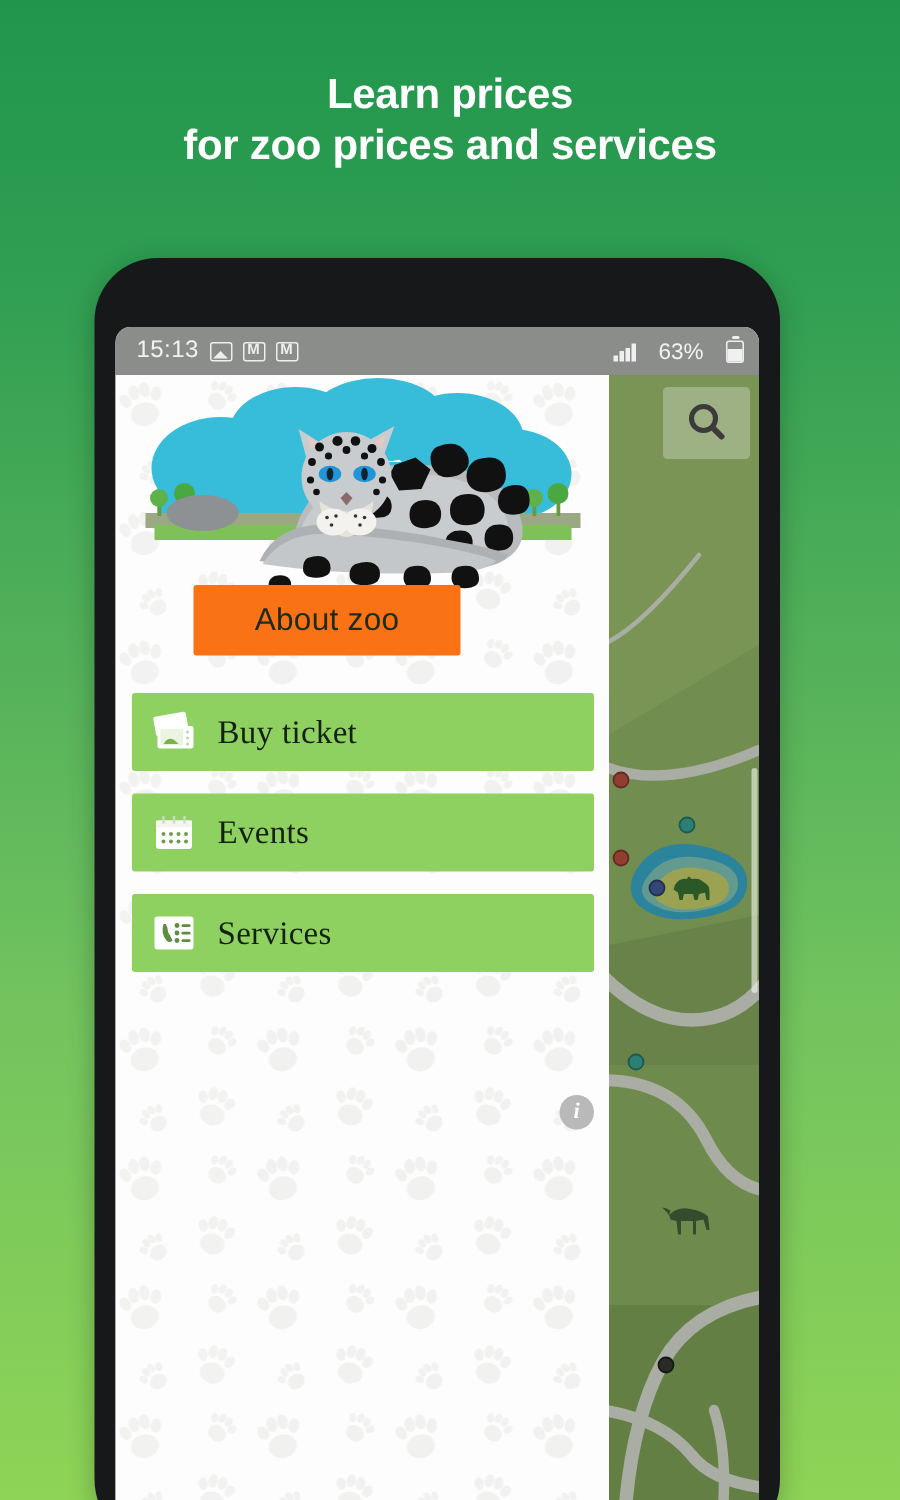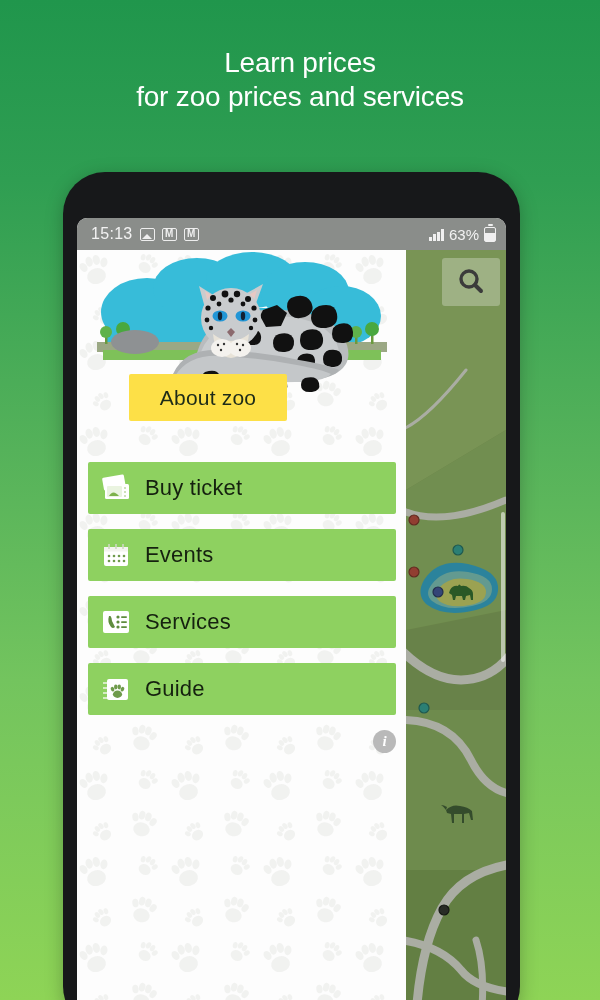--- a/index.html
+++ b/index.html
@@ -7,21 +7,21 @@
   body {
     font-family:"Liberation Sans", sans-serif;
     background:linear-gradient(to bottom,#20964c 0%,#2f9e52 18%,#55b25a 45%,#73c45e 68%,#8ed456 100%);
     position:relative;
   }
 
   
   .headline {
     position:absolute; left:0; top:46px; width:600px;
     text-align:center; color:#ffffff;
-    font-size:28px; font-weight:normal; line-height:1.22;
+    font-size:28px; font-weight:bold; line-height:1.22;
     letter-spacing:-0.2px;
   }
   .headline .line { display:block; }
 
   
   .phone {
     position:absolute; left:63px; top:172px;
     width:457px; height:860px;
     background:#17181a;
     border-radius:42px 42px 46px 46px;
@@ -37,21 +37,21 @@
   
   .statusbar {
     position:relative; height:32px; width:100%;
     background:#8a8d8a; color:#f2f2f2;
     display:flex; align-items:center;
     padding:0 10px 0 14px; font-size:15px;
     border-radius:8px 8px 0 0;
   }
   .sb-left { display:flex; align-items:center; gap:7px; }
   .sb-time { font-size:16px; letter-spacing:0.3px; }
-  .sb-right { margin-left:auto; display:flex; align-items:center; gap:5px; font-size:15px; }
+  .sb-right { margin-left:auto; display:flex; align-items:center; gap:15px; font-size:15px; }
   .ic-img { width:15px; height:13px; border:1.8px solid #eee; border-radius:2px; position:relative; }
   .ic-img::after{ content:""; position:absolute; left:1px; bottom:1px; width:0;height:0;
     border-left:5px solid transparent;border-right:5px solid transparent;border-bottom:5px solid #eee;}
   .ic-mail { width:15px; height:13px; border:1.8px solid #eee; border-radius:2px; position:relative; }
   .ic-mail::after{ content:"M"; position:absolute; left:50%; top:50%; transform:translate(-50%,-52%);
     font-size:10px; font-weight:bold; color:#eee; line-height:1;}
   .ic-signal { display:flex; align-items:flex-end; gap:1.5px; height:13px; }
   .ic-signal i { width:2.5px; background:#f0f0f0; display:block; }
   .ic-signal i:nth-child(1){height:4px;} .ic-signal i:nth-child(2){height:6.5px;}
   .ic-signal i:nth-child(3){height:9px;} .ic-signal i:nth-child(4){height:12px;}
@@ -65,35 +65,35 @@
     position:relative; width:329px; height:100%;
     background:#fdfdfd; overflow:hidden;
   }
   .pawbg { position:absolute; inset:0; opacity:0.55; }
 
   
   .hero { position:relative; width:100%; height:150px; }
   .hero svg { display:block; width:100%; height:100%; }
 
   .about-btn {
-    position:absolute; left:52px; top:124px; width:158px; height:47px;
-    background:#fde047; border-radius:2px;
+    position:absolute; left:52px; top:140px; width:178px; height:47px;
+    background:#f97316; border-radius:2px;
     display:flex; align-items:center; justify-content:center;
     color:#1d2b18; font-size:21px; letter-spacing:0.2px;
   }
 
   .menu { position:absolute; left:11px; top:212px; width:308px; }
   .menu-btn {
     position:relative; height:52px; margin-bottom:15px;
     background:#8ed160; border-radius:2px;
     display:flex; align-items:center; padding-left:11px;
   }
   .menu-icon { width:34px; height:30px; flex:0 0 34px; margin-right:12px; }
   .menu-icon svg { display:block; width:100%; height:100%; }
-  .menu-label { font-size:22px; color:#15210f; letter-spacing:0.2px; }
+  .menu-label { font-size:22px; color:#15210f; letter-spacing:0.2px;font-family:Liberation Serif, serif; }
 
   .info-badge {
     position:absolute; left:296px; top:480px;
     width:23px; height:23px; border-radius:50%;
     background:#b9b9b9; color:#fff;
     display:flex; align-items:center; justify-content:center;
     font-size:15px; font-style:italic; font-weight:bold; font-family:"Liberation Serif",serif;
   }
 
   
@@ -321,41 +321,20 @@
                   <circle cx="19" cy="15" r="1.6"></circle>
                     <rect x="22" y="14.2" width="6" height="1.8" rx="0.9"></rect>
                   <circle cx="19" cy="20" r="1.6"></circle>
                     <rect x="22" y="19.2" width="6" height="1.8" rx="0.9"></rect>
                 </g>
               </svg>
             </span>
             <span class="menu-label">Services</span>
           </div>
 
-          <div class="menu-btn">
-            <span class="menu-icon">
-              <svg viewBox="0 0 34 30">
-                <g stroke="#e8f3dc" stroke-width="1.6" fill="none">
-                  <path d="M4 9 h5"></path>
-                    <path d="M4 14 h5"></path>
-                    <path d="M4 19 h5"></path>
-                    <path d="M4 24 h5"></path>
-                </g>
-                <rect x="8" y="5" width="21" height="21" rx="2" fill="#fff"></rect>
-                <g fill="#6f9b4c" transform="translate(18.5,17.5) scale(0.92)">
-                  <ellipse cx="0" cy="3" rx="5" ry="4"></ellipse>
-                  <ellipse cx="-5.4" cy="-2.5" rx="1.9" ry="2.6" transform="rotate(-22 -5.4 -2.5)"></ellipse>
-                  <ellipse cx="-1.9" cy="-5" rx="1.9" ry="2.7"></ellipse>
-                  <ellipse cx="1.9" cy="-5" rx="1.9" ry="2.7"></ellipse>
-                  <ellipse cx="5.4" cy="-2.5" rx="1.9" ry="2.6" transform="rotate(22 5.4 -2.5)"></ellipse>
-                </g>
-              </svg>
-            </span>
-            <span class="menu-label">Guide</span>
-          </div>
         </div>
 
         <div class="info-badge">
           <span>i</span>
         </div>
       </div>
 
       <div class="app-right">
         <svg width="100" height="768" viewBox="0 0 100 768">
           <rect width="100" height="768" fill="#86a75d"></rect>

